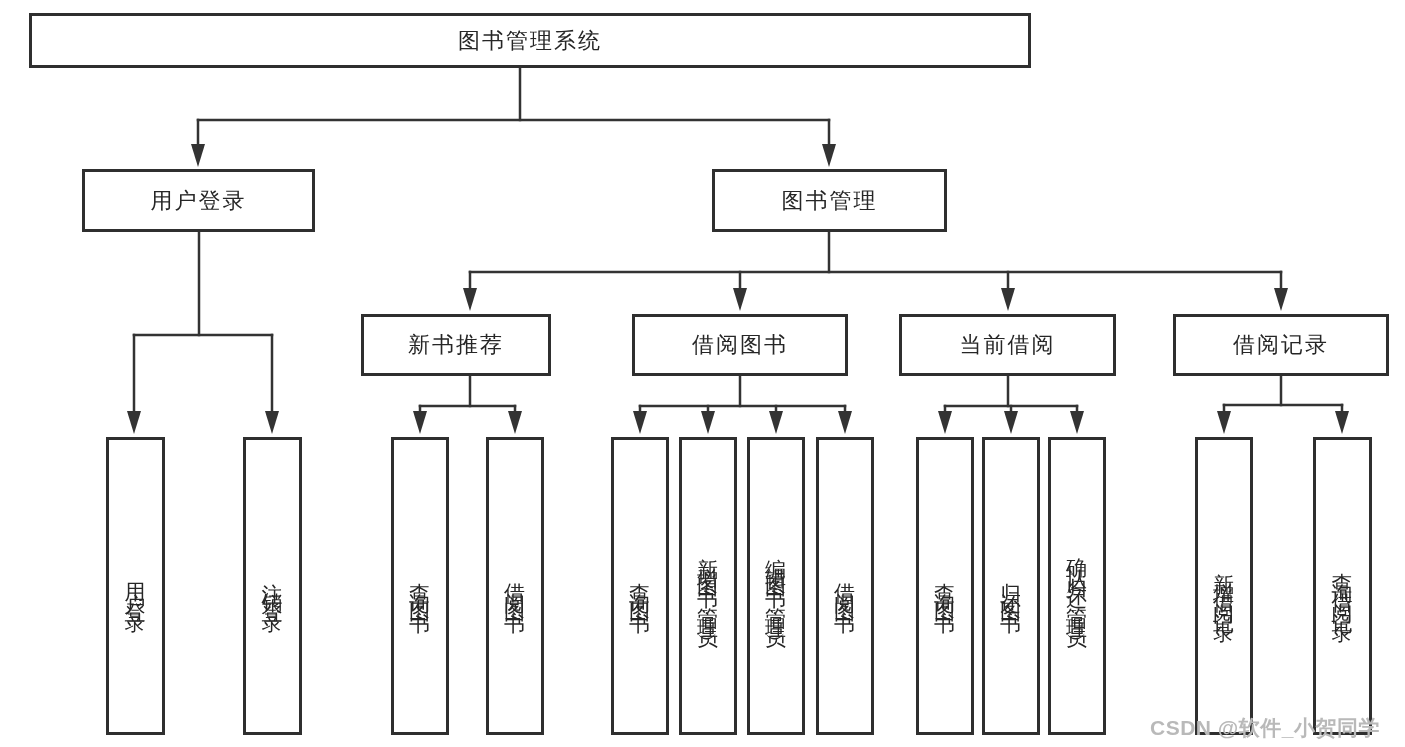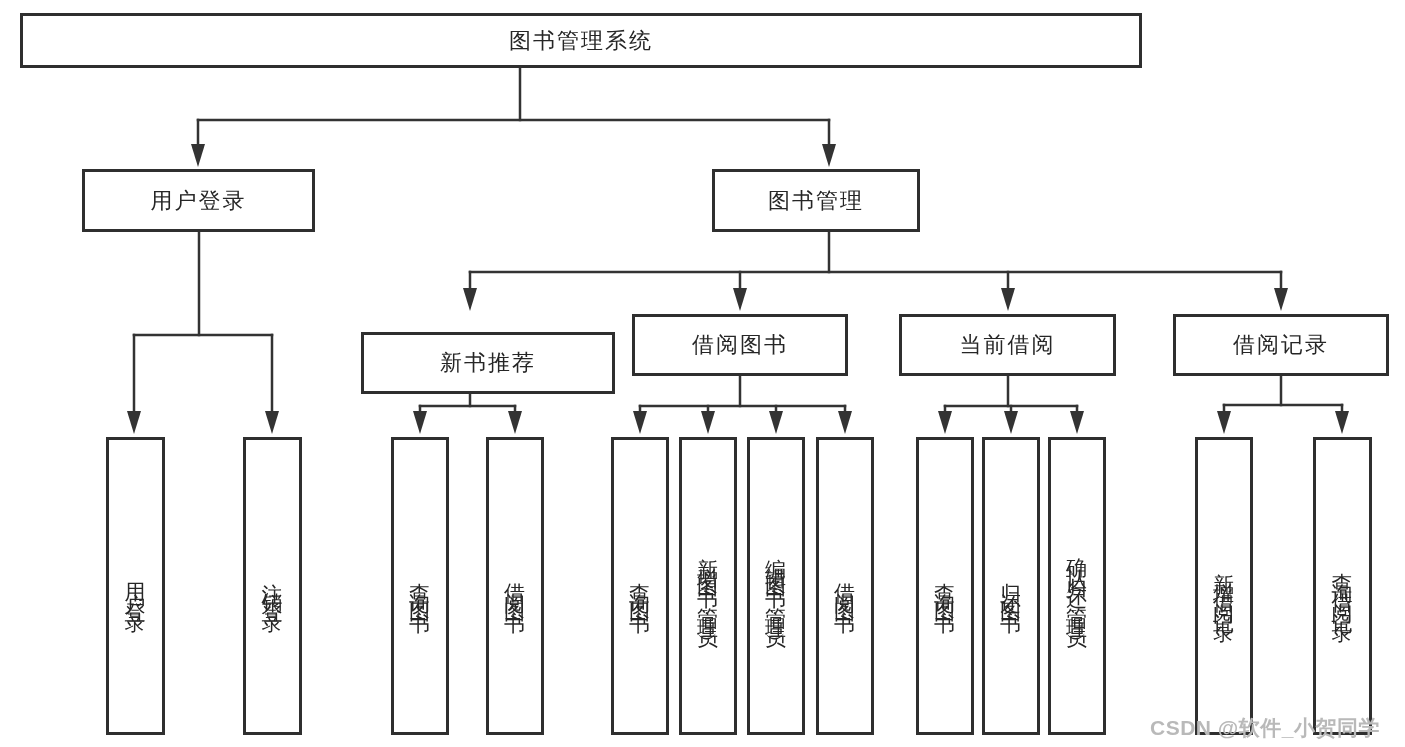--- a/index.html
+++ b/index.html
@@ -130,32 +130,32 @@
     <g>
       <line x1="1281" y1="376" x2="1281" y2="405"></line>
       <line x1="1224" y1="405" x2="1342" y2="405"></line>
       <line x1="1224" y1="405" x2="1224" y2="413"></line>
       <line x1="1342" y1="405" x2="1342" y2="413"></line>
       <polygon points="1217,411 1231,411 1224,434"></polygon>
       <polygon points="1335,411 1349,411 1342,434"></polygon>
     </g>
   </svg>
 
-  <div class="box h-label" style="left:20px;top:13px;width:1122px;height:55px">
+  <div class="box h-label" style="left:29px;top:13px;width:1002px;height:55px">
     <span>图书管理系统</span>
   </div>
 
   <div class="box h-label" style="left:82px;top:169px;width:233px;height:63px">
     <span>用户登录</span>
   </div>
-  <div class="box h-label" style="left:712px;top:169px;width:208px;height:63px">
+  <div class="box h-label" style="left:712px;top:169px;width:235px;height:63px">
     <span>图书管理</span>
   </div>
 
-  <div class="box h-label" style="left:361px;top:332px;width:254px;height:62px">
+  <div class="box h-label" style="left:361px;top:314px;width:190px;height:62px">
     <span>新书推荐</span>
   </div>
   <div class="box h-label" style="left:632px;top:314px;width:216px;height:62px">
     <span>借阅图书</span>
   </div>
   <div class="box h-label" style="left:1173px;top:314px;width:216px;height:62px">
     <span>借阅记录</span>
   </div>
   <div class="box h-label" style="left:899px;top:314px;width:217px;height:62px">
     <span>当前借阅</span>

